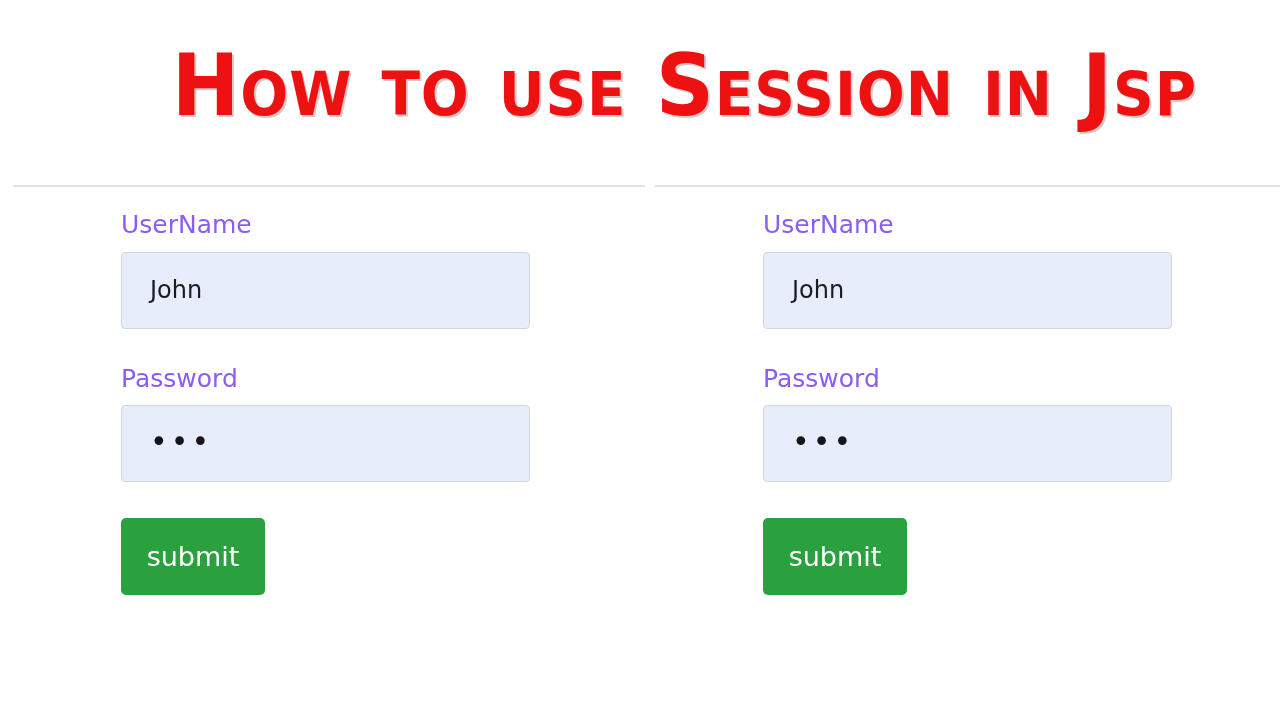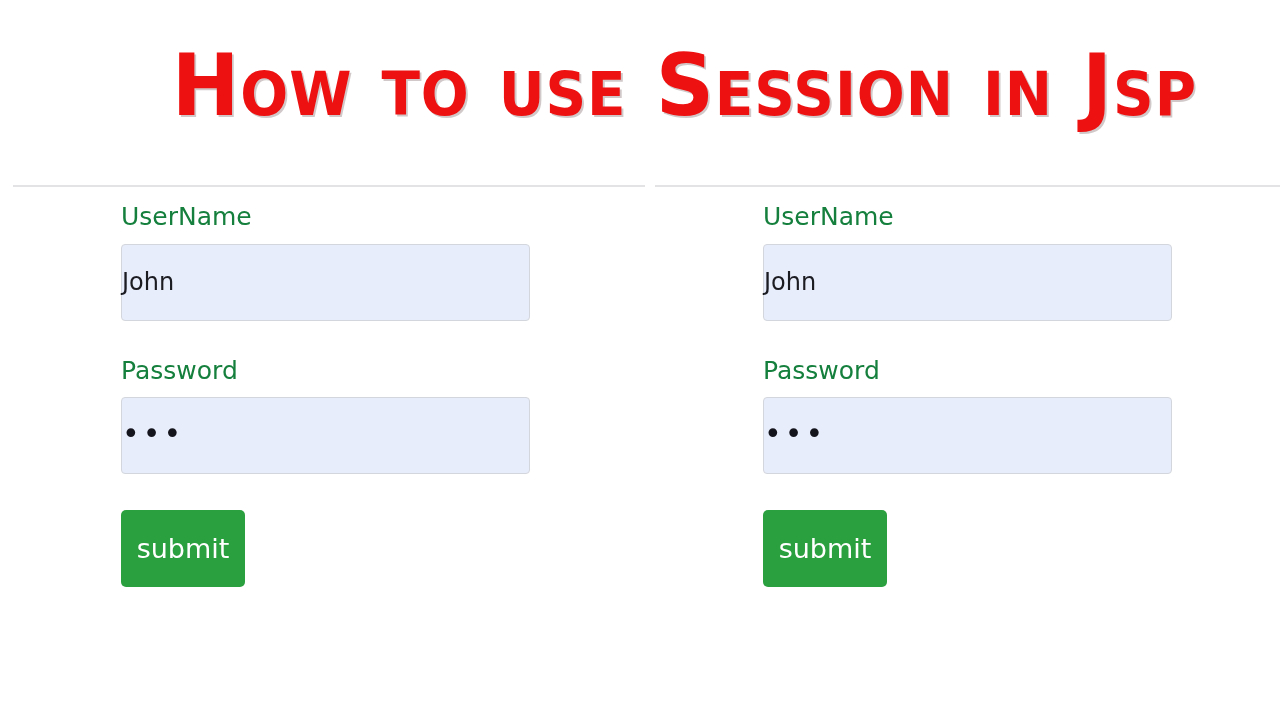--- a/index.html
+++ b/index.html
@@ -81,54 +81,55 @@
     padding-left: 108px;
     padding-top: 16px;
   }
   .panel-right .form-area {
     padding-left: 108px;
   }
 
   .field-label {
     font-family: "DejaVu Sans", sans-serif;
     font-size: 25px;
-    color: #15803d;
+    color: #8b5cf6;
     line-height: 1.1;
-    margin: 0 0 13px 0;
+    margin: 8px 0 13px 0;
     white-space: nowrap;
   }
 
   .text-field {
     width: 409px;
     height: 77px;
     box-sizing: border-box;
     background: #e8edfb;
     border: 1px solid #d3d6dc;
     border-radius: 4px;
     display: flex;
     align-items: center;
+    padding-left: 28px;
     margin-bottom: 36px;
   }
   .field-value {
     font-family: "DejaVu Sans", sans-serif;
     font-size: 24px;
     color: #1b1b22;
     line-height: 1;
     white-space: nowrap;
   }
   .field-value.masked {
     font-size: 30px;
     letter-spacing: 3px;
     color: #14141c;
     position: relative;
     top: -2px;
   }
 
   .submit-button {
-    width: 124px;
+    width: 144px;
     height: 77px;
     box-sizing: border-box;
     background: #2ba03f;
     border: none;
     border-radius: 5px;
     color: #ffffff;
     font-family: "DejaVu Sans", sans-serif;
     font-size: 27px;
     line-height: 1;
     cursor: pointer;

